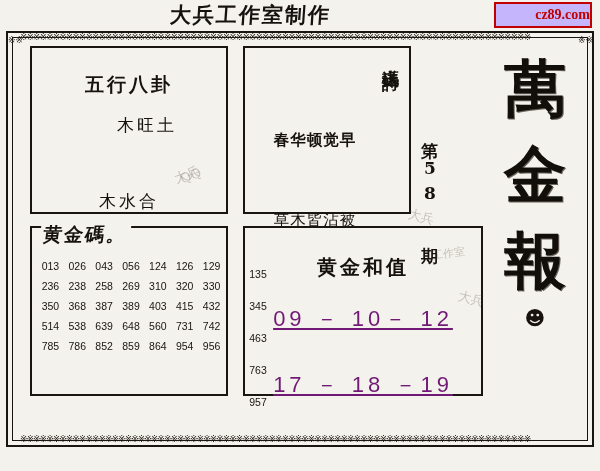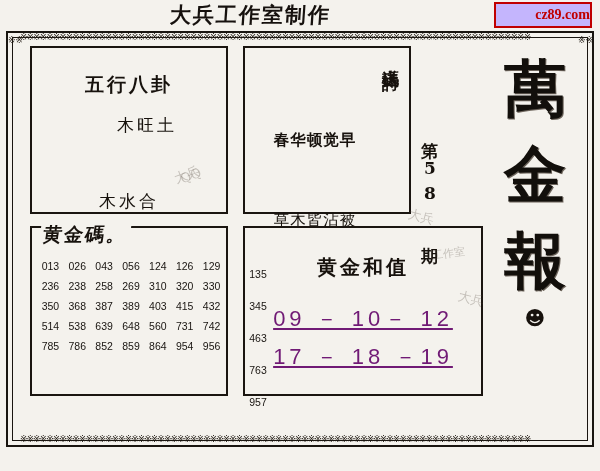--- a/index.html
+++ b/index.html
@@ -126,21 +126,21 @@
     font-family:"DejaVu Serif", serif;
     font-weight:bold; font-size:20px; color:#17120d;
     letter-spacing:3px;
   }
   .sum-row{
     position:absolute; left:0; right:0;
     text-align:center;
     font-family:"Liberation Sans", sans-serif;
     font-size:22px; color:#701a75; letter-spacing:4px;text-decoration:underline;
   }
-  #sr1{top:76px;} #sr2{top:114px;}
+  #sr1{top:76px;} #sr2{top:142px;}
 
   
   .issue{
     position:absolute; left:418px; top:128px;
     width:24px;
     writing-mode:vertical-rl; text-orientation:upright;
     font-family:"DejaVu Serif", serif;
     font-size:17px; font-weight:bold; color:#17120d;
     letter-spacing:5px;
   }

